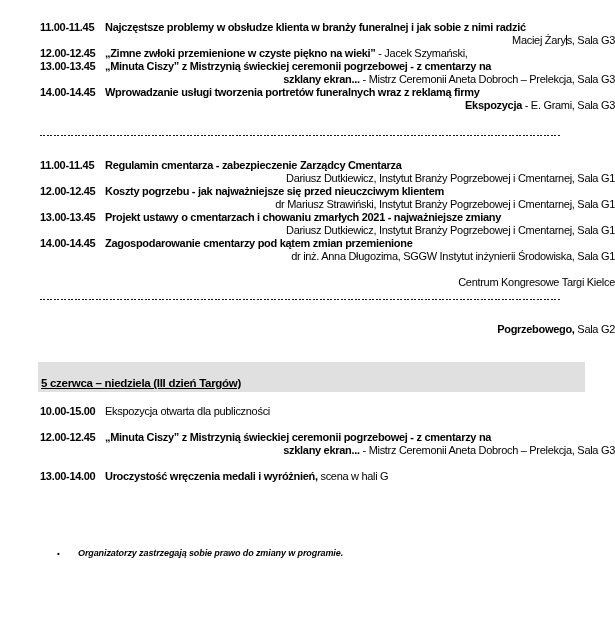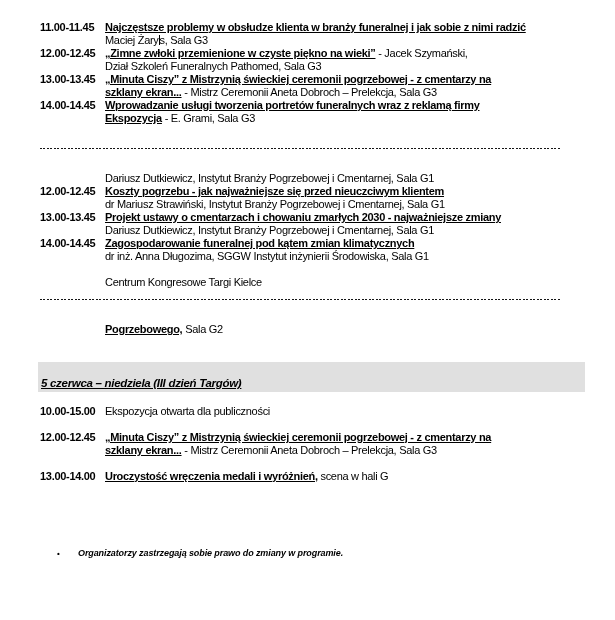--- a/index.html
+++ b/index.html
@@ -5,33 +5,33 @@
   html,body{margin:0;padding:0;}
   body{
     width:615px;height:620px;overflow:hidden;background:#ffffff;
     font-family:"Liberation Sans",sans-serif;
     font-size:11px;line-height:13px;color:#000;
     letter-spacing:-0.3px;
   }
   .page{padding:21px 0 0 40px;}
   .line{white-space:nowrap;}
   .time{display:inline-block;width:65px;font-weight:700;}
-  .cont{padding-left:65px;}
-  .b{font-weight:700;text-decoration:underline;}
+  .cont{padding-left:65px;text-align:right;}
+  .b{font-weight:700;}
   .caret{display:inline-block;width:1px;height:10px;background:#000;vertical-align:-1px;}
   .gap{height:13px;}
   .sep{
     width:520px;height:1px;margin:10px 0;
     background-image:repeating-linear-gradient(90deg,#151515 0,#151515 2px,transparent 2px,transparent 3.5px);
   }
   .day-header{
     width:547px;height:30px;box-sizing:border-box;
     margin-left:-2px;padding:16px 0 2px 3px;
     background:#e0e0e0;
-    display:flex;align-items:flex-end;font-style:italic;
+    display:flex;align-items:flex-end;
   }
   .day-title{
     font-weight:700;font-size:11.5px;text-decoration:underline;
   }
   .footnote{
     display:flex;align-items:flex-start;
     padding-left:17px;
     font-size:9px;line-height:11px;font-weight:700;font-style:italic;letter-spacing:-0.1px;
   }
   .bullet{width:21px;font-style:normal;font-size:8px;}
@@ -39,46 +39,46 @@
 </head>
 <body>
 
 <div class="page" id="doc">
     <div class="entry">
       <div class="line"><span class="time">11.00-11.45</span><span class="b">Najczęstsze problemy w obsłudze klienta w branży funeralnej i jak sobie z nimi radzić</span></div>
       <div class="line cont"><span class="r">Maciej Żary</span><span class="caret"></span><span class="r">s, Sala G3</span></div>
     </div>
     <div class="entry">
       <div class="line"><span class="time">12.00-12.45</span><span class="b">„Zimne zwłoki przemienione w czyste piękno na wieki”</span><span class="r"> - Jacek Szymański,</span></div>
-      <div class="line cont"><span class="r">Dział Szkoleń Funeralnych Pathomed, Sala G3</span></div>
     </div>
     <div class="entry">
       <div class="line"><span class="time">13.00-13.45</span><span class="b">„Minuta Ciszy” z Mistrzynią świeckiej ceremonii pogrzebowej - z cmentarzy na</span></div>
       <div class="line cont"><span class="b">szklany ekran...</span><span class="r"> - Mistrz Ceremonii Aneta Dobroch – Prelekcja, Sala G3</span></div>
     </div>
     <div class="entry">
       <div class="line"><span class="time">14.00-14.45</span><span class="b">Wprowadzanie usługi tworzenia portretów funeralnych wraz z reklamą firmy</span></div>
       <div class="line cont"><span class="b">Ekspozycja</span><span class="r"> - E. Grami, Sala G3</span></div>
     </div>
     <div class="gap"></div>
     <div class="sep"></div>
     <div class="gap"></div>
     <div class="entry">
+      <div class="line"><span class="time">11.00-11.45</span><span class="b">Regulamin cmentarza - zabezpieczenie Zarządcy Cmentarza</span></div>
       <div class="line cont"><span class="r">Dariusz Dutkiewicz, Instytut Branży Pogrzebowej i Cmentarnej, Sala G1</span></div>
     </div>
     <div class="entry">
       <div class="line"><span class="time">12.00-12.45</span><span class="b">Koszty pogrzebu - jak najważniejsze się przed nieuczciwym klientem</span></div>
       <div class="line cont"><span class="r">dr Mariusz Strawiński, Instytut Branży Pogrzebowej i Cmentarnej, Sala G1</span></div>
     </div>
     <div class="entry">
-      <div class="line"><span class="time">13.00-13.45</span><span class="b">Projekt ustawy o cmentarzach i chowaniu zmarłych 2030 - najważniejsze zmiany</span></div>
+      <div class="line"><span class="time">13.00-13.45</span><span class="b">Projekt ustawy o cmentarzach i chowaniu zmarłych 2021 - najważniejsze zmiany</span></div>
       <div class="line cont"><span class="r">Dariusz Dutkiewicz, Instytut Branży Pogrzebowej i Cmentarnej, Sala G1</span></div>
     </div>
     <div class="entry">
-      <div class="line"><span class="time">14.00-14.45</span><span class="b">Zagospodarowanie funeralnej pod kątem zmian klimatycznych</span></div>
+      <div class="line"><span class="time">14.00-14.45</span><span class="b">Zagospodarowanie cmentarzy pod kątem zmian przemienione</span></div>
       <div class="line cont"><span class="r">dr inż. Anna Długozima, SGGW Instytut inżynierii Środowiska, Sala G1</span></div>
     </div>
     <div class="gap"></div>
     <div class="entry">
       <div class="line cont"><span class="r">Centrum Kongresowe Targi Kielce</span></div>
     </div>
     <div class="sep"></div>
     <div class="gap"></div>
     <div class="entry">
       <div class="line cont"><span class="b">Pogrzebowego,</span><span class="r"> Sala G2</span></div>

